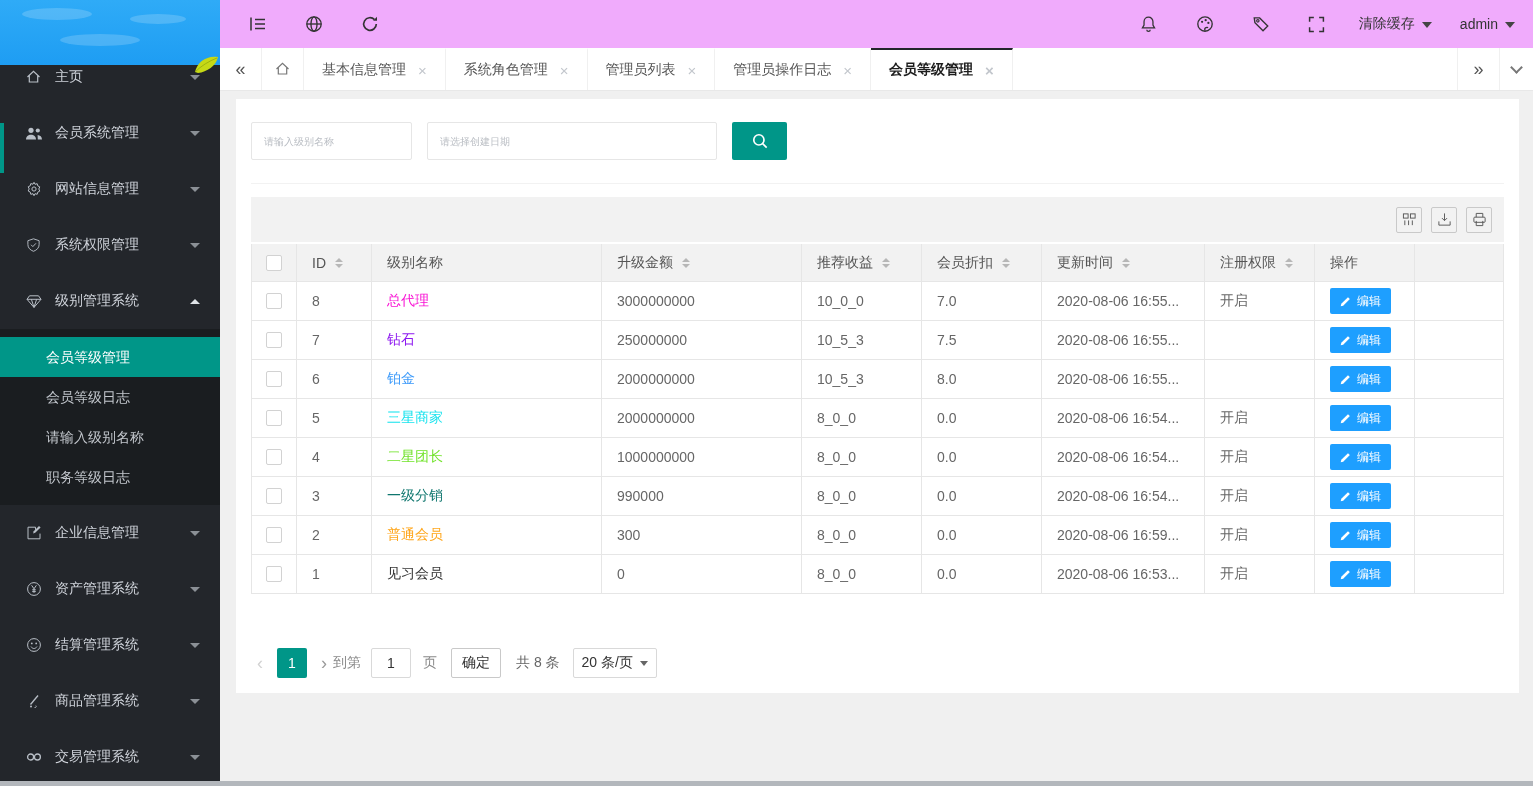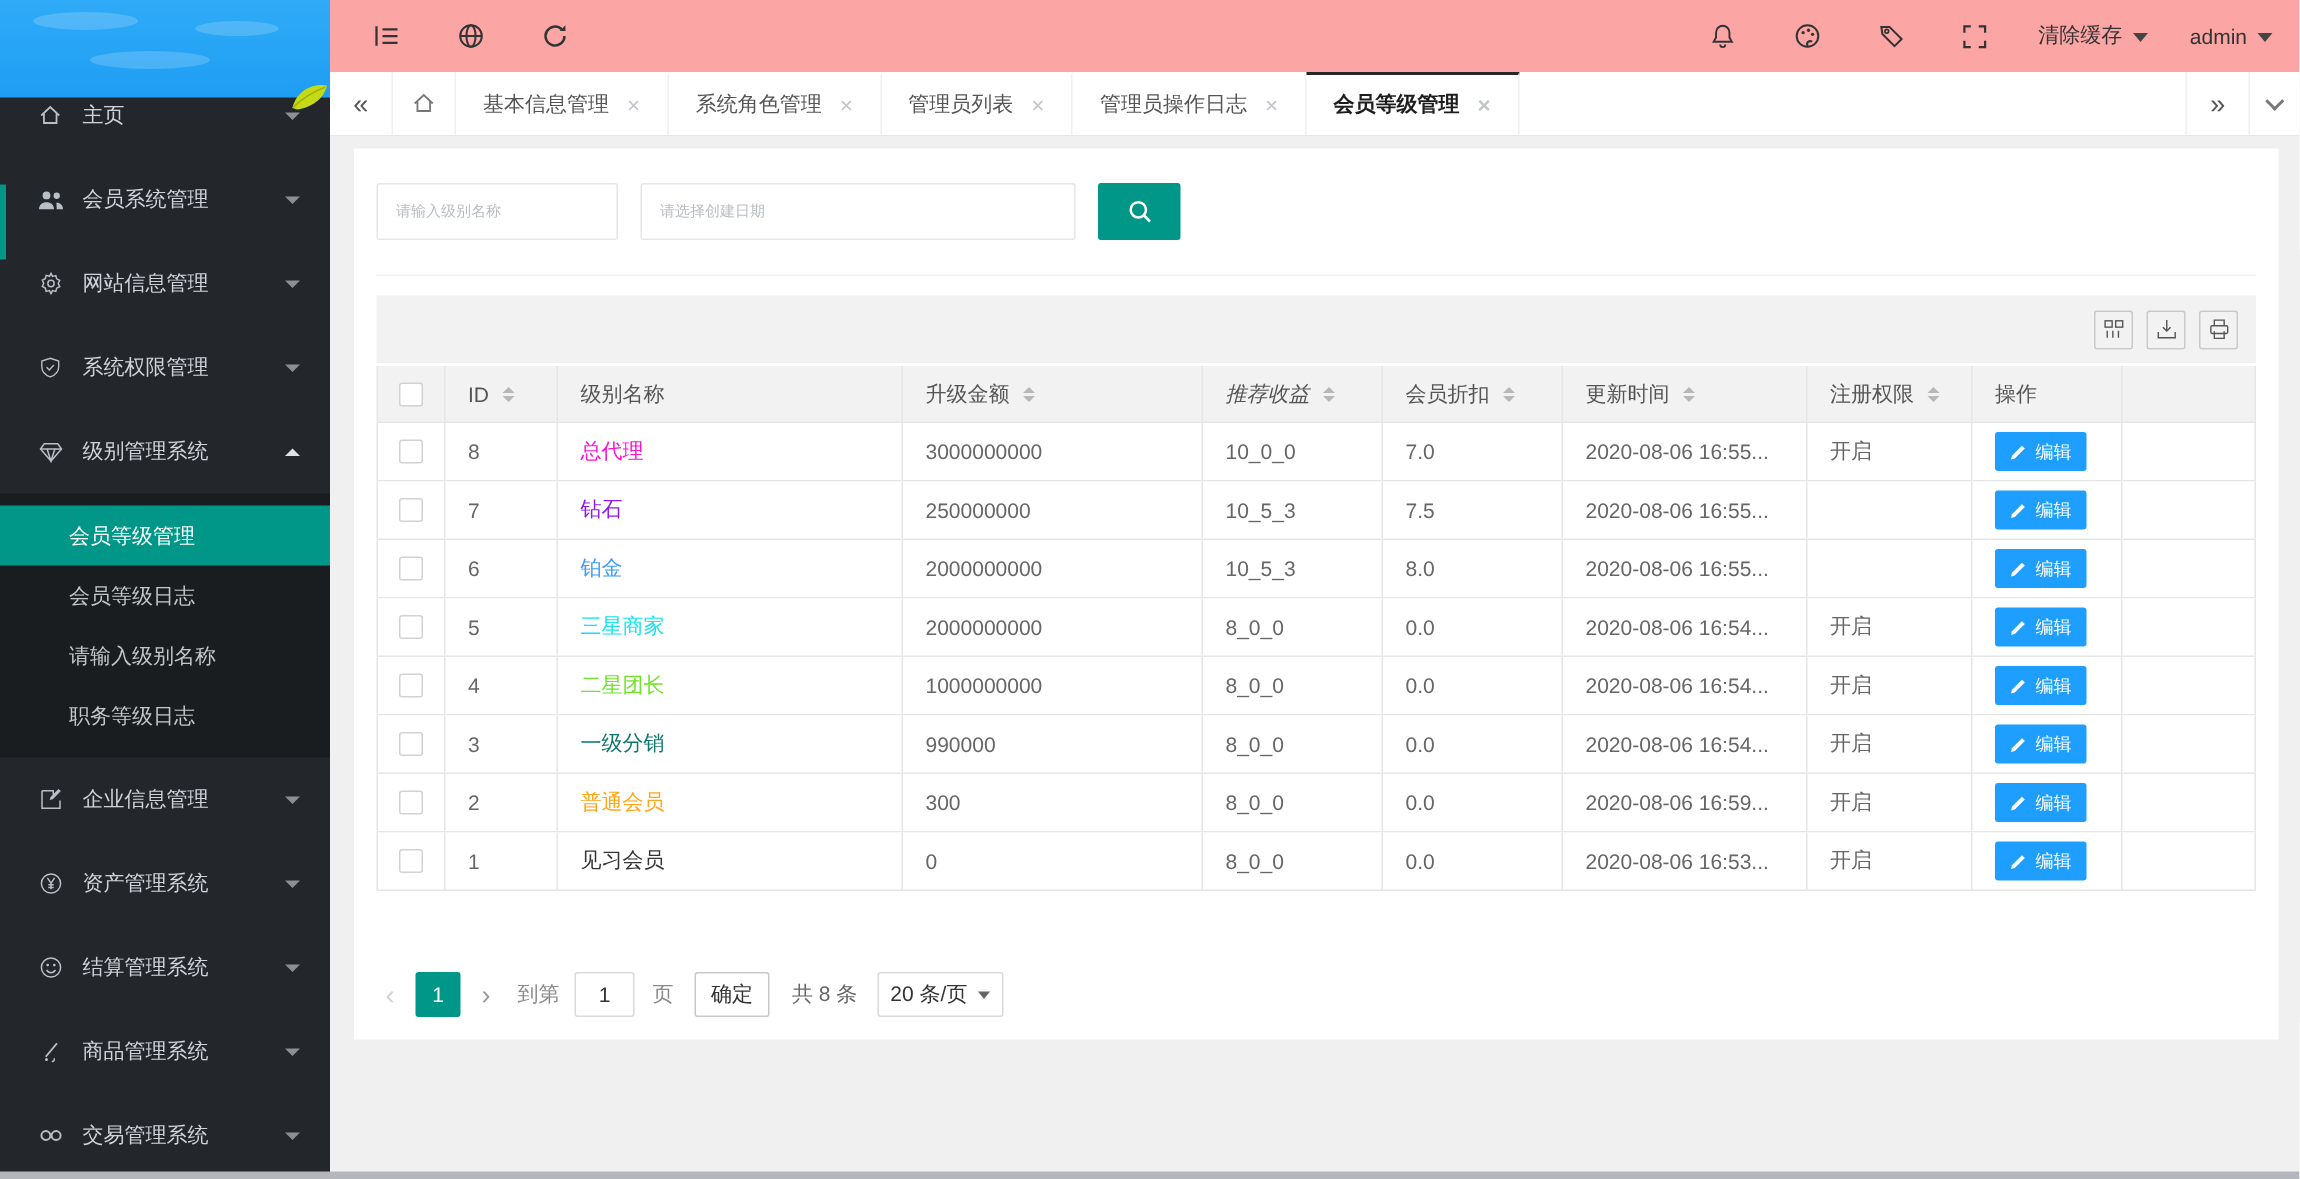--- a/index.html
+++ b/index.html
@@ -25,21 +25,21 @@
   .mi-label { margin-left:12px; flex:1; white-space:nowrap;font-family:Liberation Mono, monospace; }
   .caret { width:0; height:0; border-left:5px solid transparent; border-right:5px solid transparent; }
   .caret.down { border-top:5px solid #8b9096; }
   .caret.up { border-bottom:5px solid #dfe3e8; }
   .submenu { background:#1a1d20; padding:8px 0; }
   .submenu-item { height:40px; line-height:40px; padding-left:46px; color:#c3c7cd; font-size:14px; cursor:pointer; white-space:nowrap; }
   .submenu-item.active { background:#009688; color:#fff; }
   #scroll-indicator { position:absolute; left:0; top:123px; width:4px; height:50px; background:#009688; z-index:8; }
 
   
-  #topbar { position:absolute; left:220px; top:0; width:1313px; height:48px; background:#fca5a5; display:flex; align-items:center; padding-left:10px; }
+  #topbar { position:absolute; left:220px; top:0; width:1313px; height:48px; background:#f0abfc; display:flex; align-items:center; padding-left:10px; }
   .tb-icon { width:56px; height:48px; display:flex; align-items:center; justify-content:center; color:#333; cursor:pointer; }
   .tb-right { margin-left:auto; display:flex; align-items:center; }
   .tb-text { font-size:14px; color:#333; display:flex; align-items:center; gap:7px; margin:0 14px; cursor:pointer; }
   .tb-text:last-child { margin-right:18px; }
   .dd-caret { width:0; height:0; border-left:5px solid transparent; border-right:5px solid transparent; border-top:6px solid #444; margin-top:2px; }
 
   
   #tabbar { position:absolute; left:220px; top:48px; width:1313px; height:43px; background:#fff; border-bottom:1px solid #e8e8e8; display:flex; }
   .tab-ctrl { width:42px; height:100%; border-right:1px solid #f0f0f0; display:flex; align-items:center; justify-content:center; color:#555; font-size:18px; cursor:pointer; flex:none; }
   .tabs-wrap { display:flex; flex:1; overflow:hidden; }
@@ -77,21 +77,21 @@
   .sort i { width:0; height:0; border-left:4px solid transparent; border-right:4px solid transparent; }
   .sort .up { border-bottom:4px solid #b7b7b7; }
   .sort .dn { border-top:4px solid #b7b7b7; }
   .edit-btn { height:26px; padding:0 10px; background:#1e9fff; color:#fff; border:none; border-radius:2px; display:inline-flex; align-items:center; gap:5px; font-size:12px; cursor:pointer; }
 
   .pager { margin-top:54px; display:flex; align-items:center; font-size:14px; color:#666; }
   .pg-arrow { font-size:18px; padding:0 6px; line-height:1; }
   .pg-prev { color:#d2d2d2; }
   .pg-next { color:#9a9a9a; cursor:pointer; }
   .pg-num { min-width:30px; height:30px; background:#009688; color:#fff; border-radius:2px; display:flex; align-items:center; justify-content:center; margin:0 8px; }
-  .pg-label { margin-left:12px; color:#8a8a8a; }
+  .pg-label { color:#8a8a8a; }
   .pg-input { width:40px; height:30px; border:1px solid #d9d9d9; border-radius:2px; text-align:center; font-size:14px; color:#333; margin:0 10px; outline:none; }
   .pg-confirm { width:50px; height:30px; border:1px solid #c9c9c9; border-radius:2px; background:#fff; font-size:14px; color:#333; margin-left:14px; cursor:pointer; }
   .pg-total { margin-left:15px; color:#666; }
   .pg-select { margin-left:13px; width:84px; height:30px; border:1px solid #d9d9d9; border-radius:2px; display:flex; align-items:center; justify-content:space-between; padding:0 8px; cursor:pointer; color:#333; }
   .sel-caret { width:0; height:0; border-left:4px solid transparent; border-right:4px solid transparent; border-top:5px solid #666; }
 
   #bottombar { position:absolute; left:0; bottom:0; width:1533px; height:5px; background:#b3b7bc; z-index:9; }
 </style>
 </head>
 <body>
@@ -370,21 +370,21 @@
           <div class="td" style="width: 230px;">
             <span>级别名称</span>
           </div>
           <div class="td" style="width: 200px;">
             <span>升级金额</span>
             <span class="sort">
               <i class="up"></i>
               <i class="dn"></i>
             </span>
           </div>
-          <div class="td" style="width: 120px; font-style: italic;">
+          <div class="td" style="width: 120px;">
             <span>推荐收益</span>
             <span class="sort">
               <i class="up"></i>
               <i class="dn"></i>
             </span>
           </div>
           <div class="td" style="width: 120px;">
             <span>会员折扣</span>
             <span class="sort">
               <i class="up"></i>

